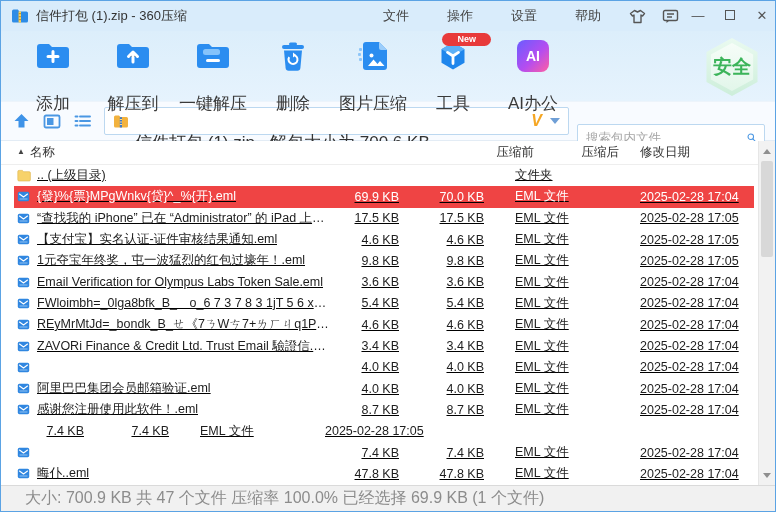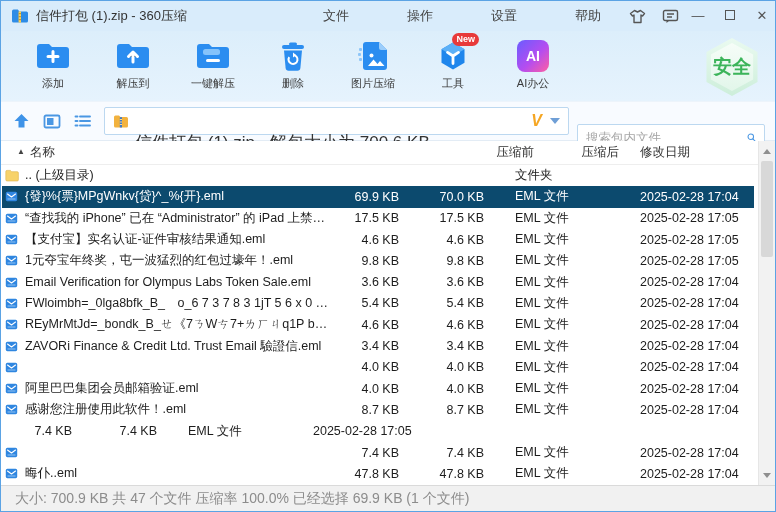--- a/index.html
+++ b/index.html
@@ -4,34 +4,34 @@
 <style>
   * { margin:0; padding:0; box-sizing:border-box; font-family:"Liberation Sans","DejaVu Sans",sans-serif; }
   html,body { width:776px; height:512px; overflow:hidden; background:#fff; }
   .window { width:776px; height:512px; border:1px solid #5ba3e4; display:flex; flex-direction:column; background:#fff;justify-content:center; }
 
   
   .titlebar { height:30px; background:#d9ecfb; display:flex; align-items:center; padding:0 6px 0 10px; flex:0 0 auto; }
   .app-ico { width:18px; height:16px; margin-right:7px; }
   .title-text { font-size:13px; color:#333; }
   .titlebar-spacer { flex:1; }
-  .menu { display:flex; align-items:center; gap:58px; margin-right:28px; }
+  .menu { display:flex; align-items:center; gap:38px; margin-right:28px; }
   .menu-item { font-size:13px; color:#444; cursor:default; }
   .tb-icons { display:flex; align-items:center; gap:16px; margin-right:12px; }
   .tb-icons svg { display:block; }
   .win-btns { display:flex; align-items:center; gap:18px; }
   .win-btn { color:#555; font-size:13px; width:14px; text-align:center; line-height:14px; }
   .btn-max i { display:inline-block; width:10px; height:10px; border:1.5px solid #555; }
 
   
   .toolbar { height:70px; background:linear-gradient(#dceefb,#e6f3fd); display:flex; align-items:flex-start; padding:6px 14px 0 12px; flex:0 0 auto; }
   .tool-item { width:80px; display:flex; flex-direction:column; align-items:center; position:relative; cursor:default; }
   .tool-item .ico { height:38px; display:flex; align-items:center; justify-content:center; }
-  .tool-label { font-size:11px; color:#3a3a3a; margin-top:1px; }
-  .badge-new { position:absolute; top:-4px; right:14px; background:#e83a3a; color:#fff; font-size:9px; line-height:13px; padding:0 4px; border-radius:8px; font-weight:bold; }
+  .tool-label { font-size:17px; color:#3a3a3a; margin-top:17px; }
+  .badge-new { position:absolute; top:-4px; right:2px; background:#e83a3a; color:#fff; font-size:9px; line-height:13px; padding:0 15px; border-radius:8px; font-weight:bold; }
   .ai-ico { width:32px; height:32px; border-radius:8px; background:linear-gradient(135deg,#6a5cff 0%,#b44df0 55%,#ff5fa2 100%); color:#fff; font-weight:bold; font-size:14px; display:flex; align-items:center; justify-content:center; }
   .toolbar-spacer { flex:1; }
   .shield { width:58px; height:58px; margin-top:1px; clip-path:polygon(50% 0,94% 24%,94% 76%,50% 100%,6% 76%,6% 24%); background:linear-gradient(#eafaf0,#cdeeda); display:flex; align-items:center; justify-content:center; }
   .shield-inner { width:48px; height:48px; clip-path:polygon(50% 0,94% 24%,94% 76%,50% 100%,6% 76%,6% 24%); background:linear-gradient(#f6fdf8,#e2f6ea); display:flex; align-items:center; justify-content:center; }
   .shield-text { color:#3cb45a; font-size:19px; font-weight:bold; }
 
   
   .addressbar { height:40px; background:#f8fbff; border-top:1px solid #edf4fb; display:flex; align-items:center; padding:0 10px 0 12px; flex:0 0 auto; border-bottom:1px solid #e3ecf5; }
   .nav-ico { margin-right:13px; display:flex; align-items:center; }
   .path-field { flex:1; height:28px; background:#fff; border:1px solid #bcd8f0; border-radius:2px; display:flex; align-items:center; padding:0 8px; margin-right:8px; }
@@ -40,42 +40,42 @@
   .vip-v { color:#f5a623; font-weight:bold; font-style:italic; font-size:16px; margin-right:8px; }
   .caret-down { width:0; height:0; border-left:5px solid transparent; border-right:5px solid transparent; border-top:6px solid #6f9fd6; }
   .search-field { width:188px; height:28px; background:#fff; border:1px solid #bcd8f0; border-radius:2px; display:flex; align-items:center; padding:0 8px;margin-top:33px; }
   .search-field input { flex:1; border:none; outline:none; font-size:12.5px; color:#333; background:transparent; }
   .search-field input::placeholder { color:#a6a6a6; }
 
   
   .content { flex:1; display:flex; min-height:0; background:#fff; }
   .main { flex:1; display:flex; flex-direction:column; min-width:0; }
   .listheader { height:24px; display:flex; align-items:center; font-size:12.5px; color:#333; border-bottom:1px solid #eee; padding-left:13px; padding-right:4px; flex:0 0 auto; }
-  .filelist { flex:1; overflow:hidden; padding-left:1px; padding-right:4px; }
+  .filelist { flex:1; overflow:hidden; padding-left:13px; padding-right:4px;text-decoration:underline; }
   .row { height:21.3px; display:flex; align-items:center; font-size:12.5px; color:#1d1d1d; cursor:default; }
-  .row.selected { background:#0c4a6e; color:#fff; }
+  .row.selected { background:#ef4444; color:#fff; }
   .c-name { flex:1; display:flex; align-items:center; min-width:0; padding-left:3px; }
   .ficon { width:14px; height:13px; margin-right:6px; flex:0 0 auto; display:flex; }
   .name-text { white-space:nowrap; overflow:hidden; text-overflow:ellipsis; }
   .c-before { width:70px; text-align:right; flex:0 0 auto; }
   .c-after  { width:85px; text-align:right; flex:0 0 auto; }
   .c-type   { width:135px; padding-left:31px; text-align:left; flex:0 0 auto; white-space:nowrap; overflow:hidden; }
   .c-date   { width:135px; padding-left:21px; text-align:left; flex:0 0 auto; white-space:nowrap; }
   .sort-arrow { font-size:8px; color:#444; margin-right:5px; transform:translateY(-1px); display:inline-block; }
 
   
   .scrollcol { width:17px; background:#f2f2f2; border-left:1px solid #e6e6e6; position:relative; flex:0 0 auto; }
   .scroll-arrow { position:absolute; left:0; width:16px; height:16px; display:flex; align-items:center; justify-content:center; }
   .scroll-up { top:2px; } .scroll-down { bottom:2px; }
   .chev-up { width:0; height:0; border-left:4px solid transparent; border-right:4px solid transparent; border-bottom:5px solid #8f8f8f; }
   .chev-down { width:0; height:0; border-left:4px solid transparent; border-right:4px solid transparent; border-top:5px solid #8f8f8f; }
   .scroll-thumb { position:absolute; left:2px; top:20px; width:12px; height:96px; background:#d8d8d8; border-radius:2px; }
 
   
-  .statusbar { height:26px; background:#f1f1f1; border-top:1px solid #dadada; display:flex; align-items:center; padding-left:14px; font-size:14px; color:#8c8c8c; flex:0 0 auto; }
+  .statusbar { height:26px; background:#f1f1f1; border-top:1px solid #dadada; display:flex; align-items:center; padding-left:24px; font-size:16px; color:#8c8c8c; flex:0 0 auto; }
 </style>
 </head>
 <body>
 
 <div class="window">
 
   <div class="titlebar">
     <svg class="app-ico" viewBox="0 0 18 16">
       <path d="M1 3.2 Q1 1.6 2.6 1.6 h4.2 l1.6 1.8 h7 Q17 3.4 17 5 v8 q0 1.6-1.6 1.6 H2.6 Q1 14.6 1 13z" fill="#2e8ce6"></path>
       <rect x="7.6" y="3.4" width="2.4" height="11.2" fill="#ffd257"></rect>

